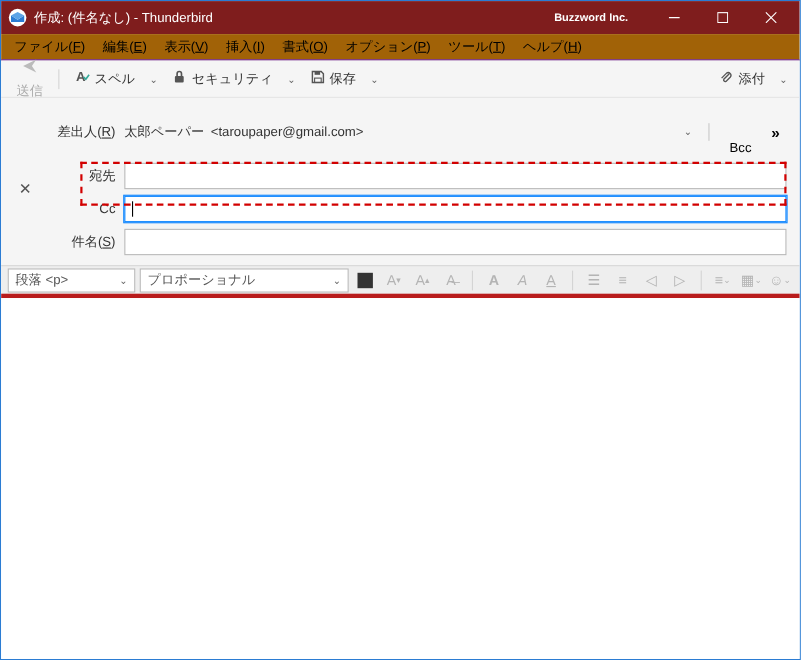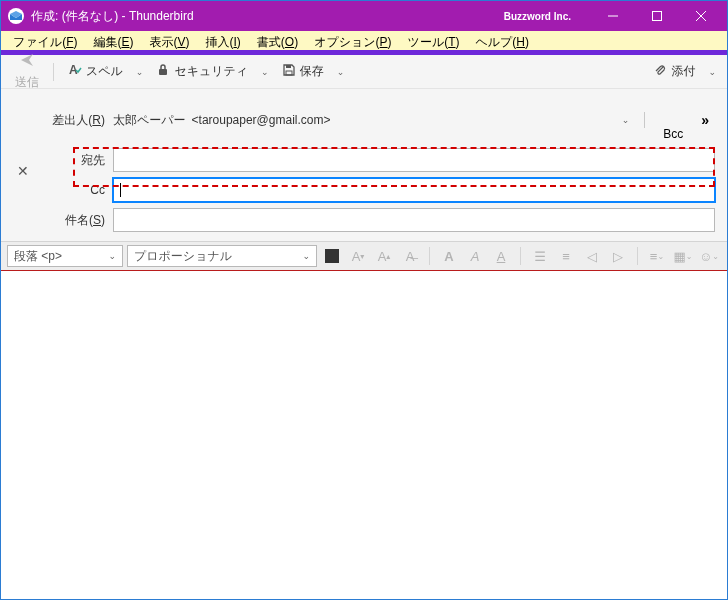--- a/index.html
+++ b/index.html
@@ -1,23 +1,23 @@
 <!DOCTYPE html>
 <html><head>
 <meta charset="utf-8">
 <style>
 * { margin: 0; padding: 0; box-sizing: border-box; font-family: "Meiryo UI", "MS PGothic", sans-serif; font-size: 12px; }
 body { width: 728px; height: 600px; background: #fff; border: 1px solid #2b7cd3; overflow: hidden; }
-.titlebar { height: 30px; background: #a21caf; color: #fff; display: flex; align-items: center; padding: 0 4px; }
+.titlebar { height: 30px; background: #7f1d1d; color: #fff; display: flex; align-items: center; padding: 0 4px; }
 .titlebar .appicon { width: 18px; height: 18px; margin: 0 6px 0 2px; }
 .titlebar .title { flex: 0 0 auto; font-size: 12px; }
 .titlebar .spacer { flex: 1; }
 .titlebar .brand { font-weight: bold; font-size: 10px; margin-right: 20px; }
 .titlebar .winbtn { width: 44px; height: 30px; display: flex; align-items: center; justify-content: center; cursor: pointer; }
-.menubar { height: 24px; background: #fef9c3; display: flex; align-items: flex-start; padding: 0 4px; border-bottom: 5px solid #6d28d9; }
+.menubar { height: 24px; background: #a16207; display: flex; align-items: flex-start; padding: 0 4px; border-bottom: 1px solid #6d28d9; }
 .menubar .menu { padding: 3px 8px; cursor: pointer; }
 .menubar .menu u { text-decoration: underline; }
 .toolbar { height: 34px; background: #f5f5f5; display: flex; align-items: center; padding: 0 8px; gap: 4px; border-bottom: 1px solid #e4e4e4; }
 .tbtn { display: flex; align-items: center; gap: 4px; padding: 4px 6px; border-radius: 3px; cursor: pointer; color: #333; }
 .tbtn.disabled { color: #aaa; cursor: default; flex-direction: column; }
 .tsep { width: 1px; height: 18px; background: #d4d4d4; margin: 0 4px; }
 .chev { font-size: 9px; color: #666; padding: 0 3px; cursor: pointer; }
 .headers { padding: 8px 12px 4px 12px; background: #f5f5f5; position: relative; }
 .hrow { display: flex; align-items: center; min-height: 26px; margin-bottom: 4px; }
 .hlabel { width: 100px; text-align: right; padding-right: 8px; color: #333; }
@@ -25,21 +25,21 @@
 .hinput-box { flex: 1; background: #fff; border: 1px solid #b8b8b8; height: 24px; padding: 0 6px; display: flex; align-items: center; }
 .hinput-box.focused { border: 1px solid #0a84ff; outline: 1px solid #0a84ff; }
 .from-email { color: #333; }
 .from-email2 { color: #9a9a9a; font-style: italic; }
 .bccbtn { padding: 2px 6px; cursor: pointer; margin-top: 28px; }
 .more { font-size: 14px; font-weight: bold; cursor: pointer; padding: 0 6px; }
 .remove-x { position: absolute; left: 16px; top: 74px; font-size: 14px; cursor: pointer; color: #555; }
 .highlight-cc { position: absolute; left: 72px; right: 12px; top: 58px; height: 40px; border: 2px dashed #d20000; pointer-events: none; }
 .subject-row .hinput-box { }
 .cursor-caret { width: 1px; height: 14px; background: #000; }
-.fmtbar { height: 30px; background: #eee; border-top: 1px solid #d4d4d4; border-bottom: 1px solid #b91c1c; display: flex; align-items: center; padding: 0 6px; gap: 4px; }
+.fmtbar { height: 30px; background: #eee; border-top: 1px solid #d4d4d4; border-bottom: 4px solid #b91c1c; display: flex; align-items: center; padding: 0 6px; gap: 4px; }
 .fmtsel { height: 22px; background: #fff; border: 1px solid #b8b8b8; display: flex; align-items: center; padding: 0 6px; font-size: 11px; color: #555; cursor: pointer; }
 .fmtsel .dd { margin-left: auto; font-size: 9px; color: #666; }
 .fmtsel.para { width: 116px; }
 .fmtsel.font { width: 190px; }
 .fmtbtn { width: 22px; height: 22px; display: flex; align-items: center; justify-content: center; color: #b4b4b4; cursor: pointer; font-size: 13px; }
 .fmtbtn.color { display: flex; flex-direction: column; }
 .colorbox { width: 14px; height: 14px; background: #333; }
 .body-area { height: 360px; background: #fff; }
 .vsep { width:1px; height:16px; background:#c8c8c8; margin:0 6px; }
 </style>

